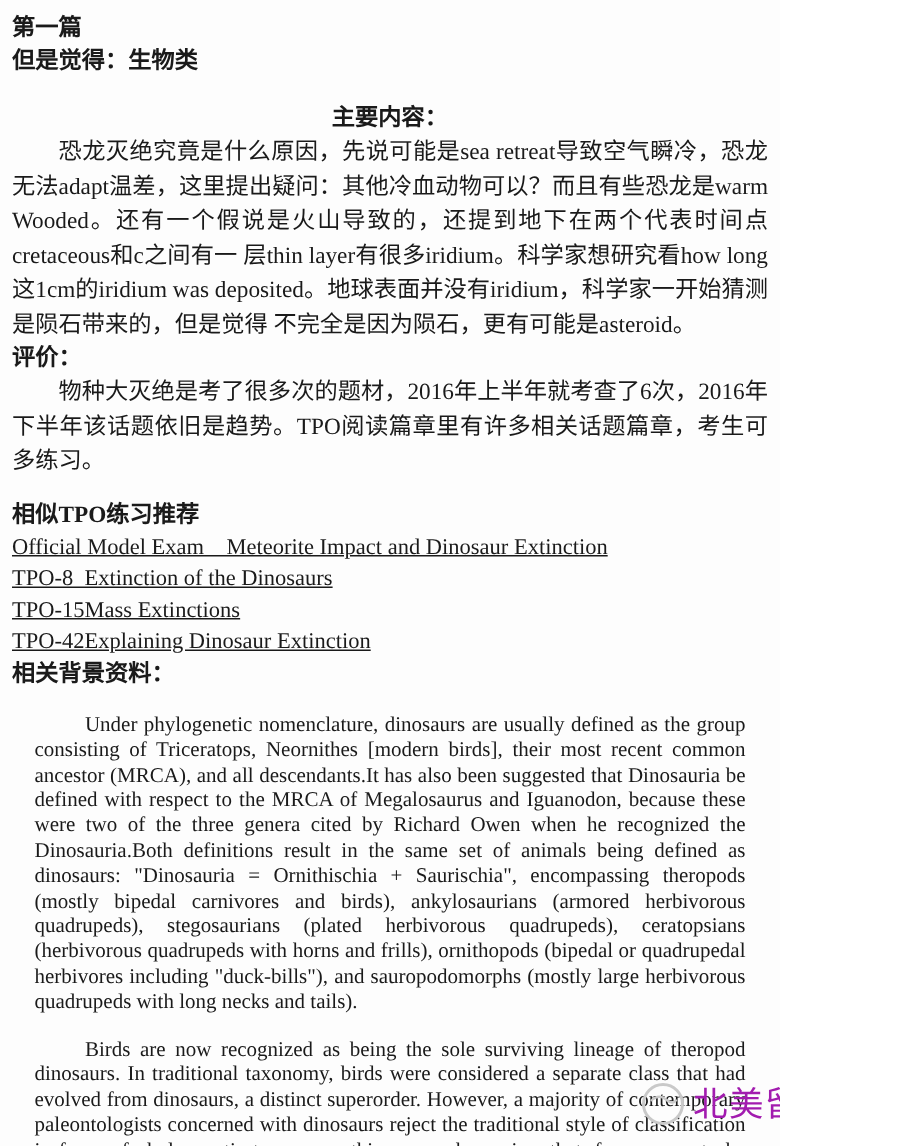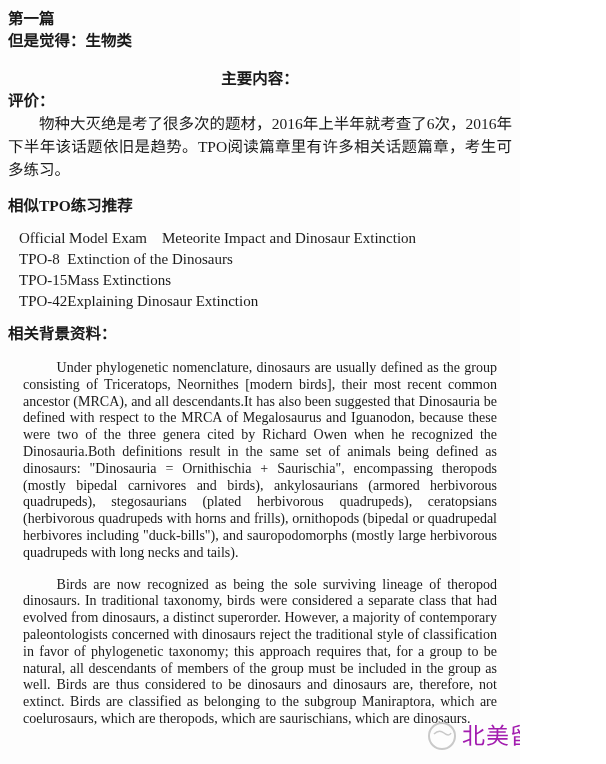--- a/index.html
+++ b/index.html
@@ -16,21 +16,21 @@
   }
   .cn-para {
     font-size: 15.5px; line-height: 23px;
     text-align: justify; text-indent: 2em;
     margin: 0;
   }
   .gap-main   { margin-top: 16px; text-align: center; }
   .gap-eval   { }
   .gap-tpo    { margin-top: 14px; }
   .gap-birds  { margin-top: 11px; }
-  .tpo-list { margin: 11px; padding: 0; list-style: none; }
+  .tpo-list { margin: 0; padding: 0; list-style: none; text-decoration: underline; }
   .tpo-item {
     font-size: 15px; line-height: 21px;
     white-space: pre-wrap;
   }
   .en-para {
     font-size: 14px; line-height: 16.8px;
     text-align: justify; text-indent: 2.4em;
     margin: 15px;
   }
   .watermark {
@@ -51,20 +51,21 @@
 <body>
 
 <div class="page">
 
   <div class="cn-heading">第一篇</div>
 
   <div class="cn-heading">但是觉得：生物类</div>
 
   <div class="cn-heading gap-main">主要内容：</div>
 
+  <p class="cn-para">恐龙灭绝究竟是什么原因，先说可能是sea retreat导致空气瞬冷，恐龙无法adapt温差，这里提出疑问：其他冷血动物可以？而且有些恐龙是warm Wooded。还有一个假说是火山导致的，还提到地下在两个代表时间点cretaceous和c之间有一 层thin layer有很多iridium。科学家想研究看how long这1cm的iridium was deposited。地球表面并没有iridium，科学家一开始猜测是陨石带来的，但是觉得 不完全是因为陨石，更有可能是asteroid。</p>
 
   <div class="cn-heading gap-eval">评价：</div>
 
   <p class="cn-para">物种大灭绝是考了很多次的题材，2016年上半年就考查了6次，2016年下半年该话题依旧是趋势。TPO阅读篇章里有许多相关话题篇章，考生可多练习。</p>
 
   <div class="cn-heading gap-tpo">相似TPO练习推荐</div>
 
   <ul class="tpo-list">
     <li class="tpo-item">Official Model Exam    Meteorite Impact and Dinosaur Extinction</li>
     <li class="tpo-item">TPO-8  Extinction of the Dinosaurs</li>

